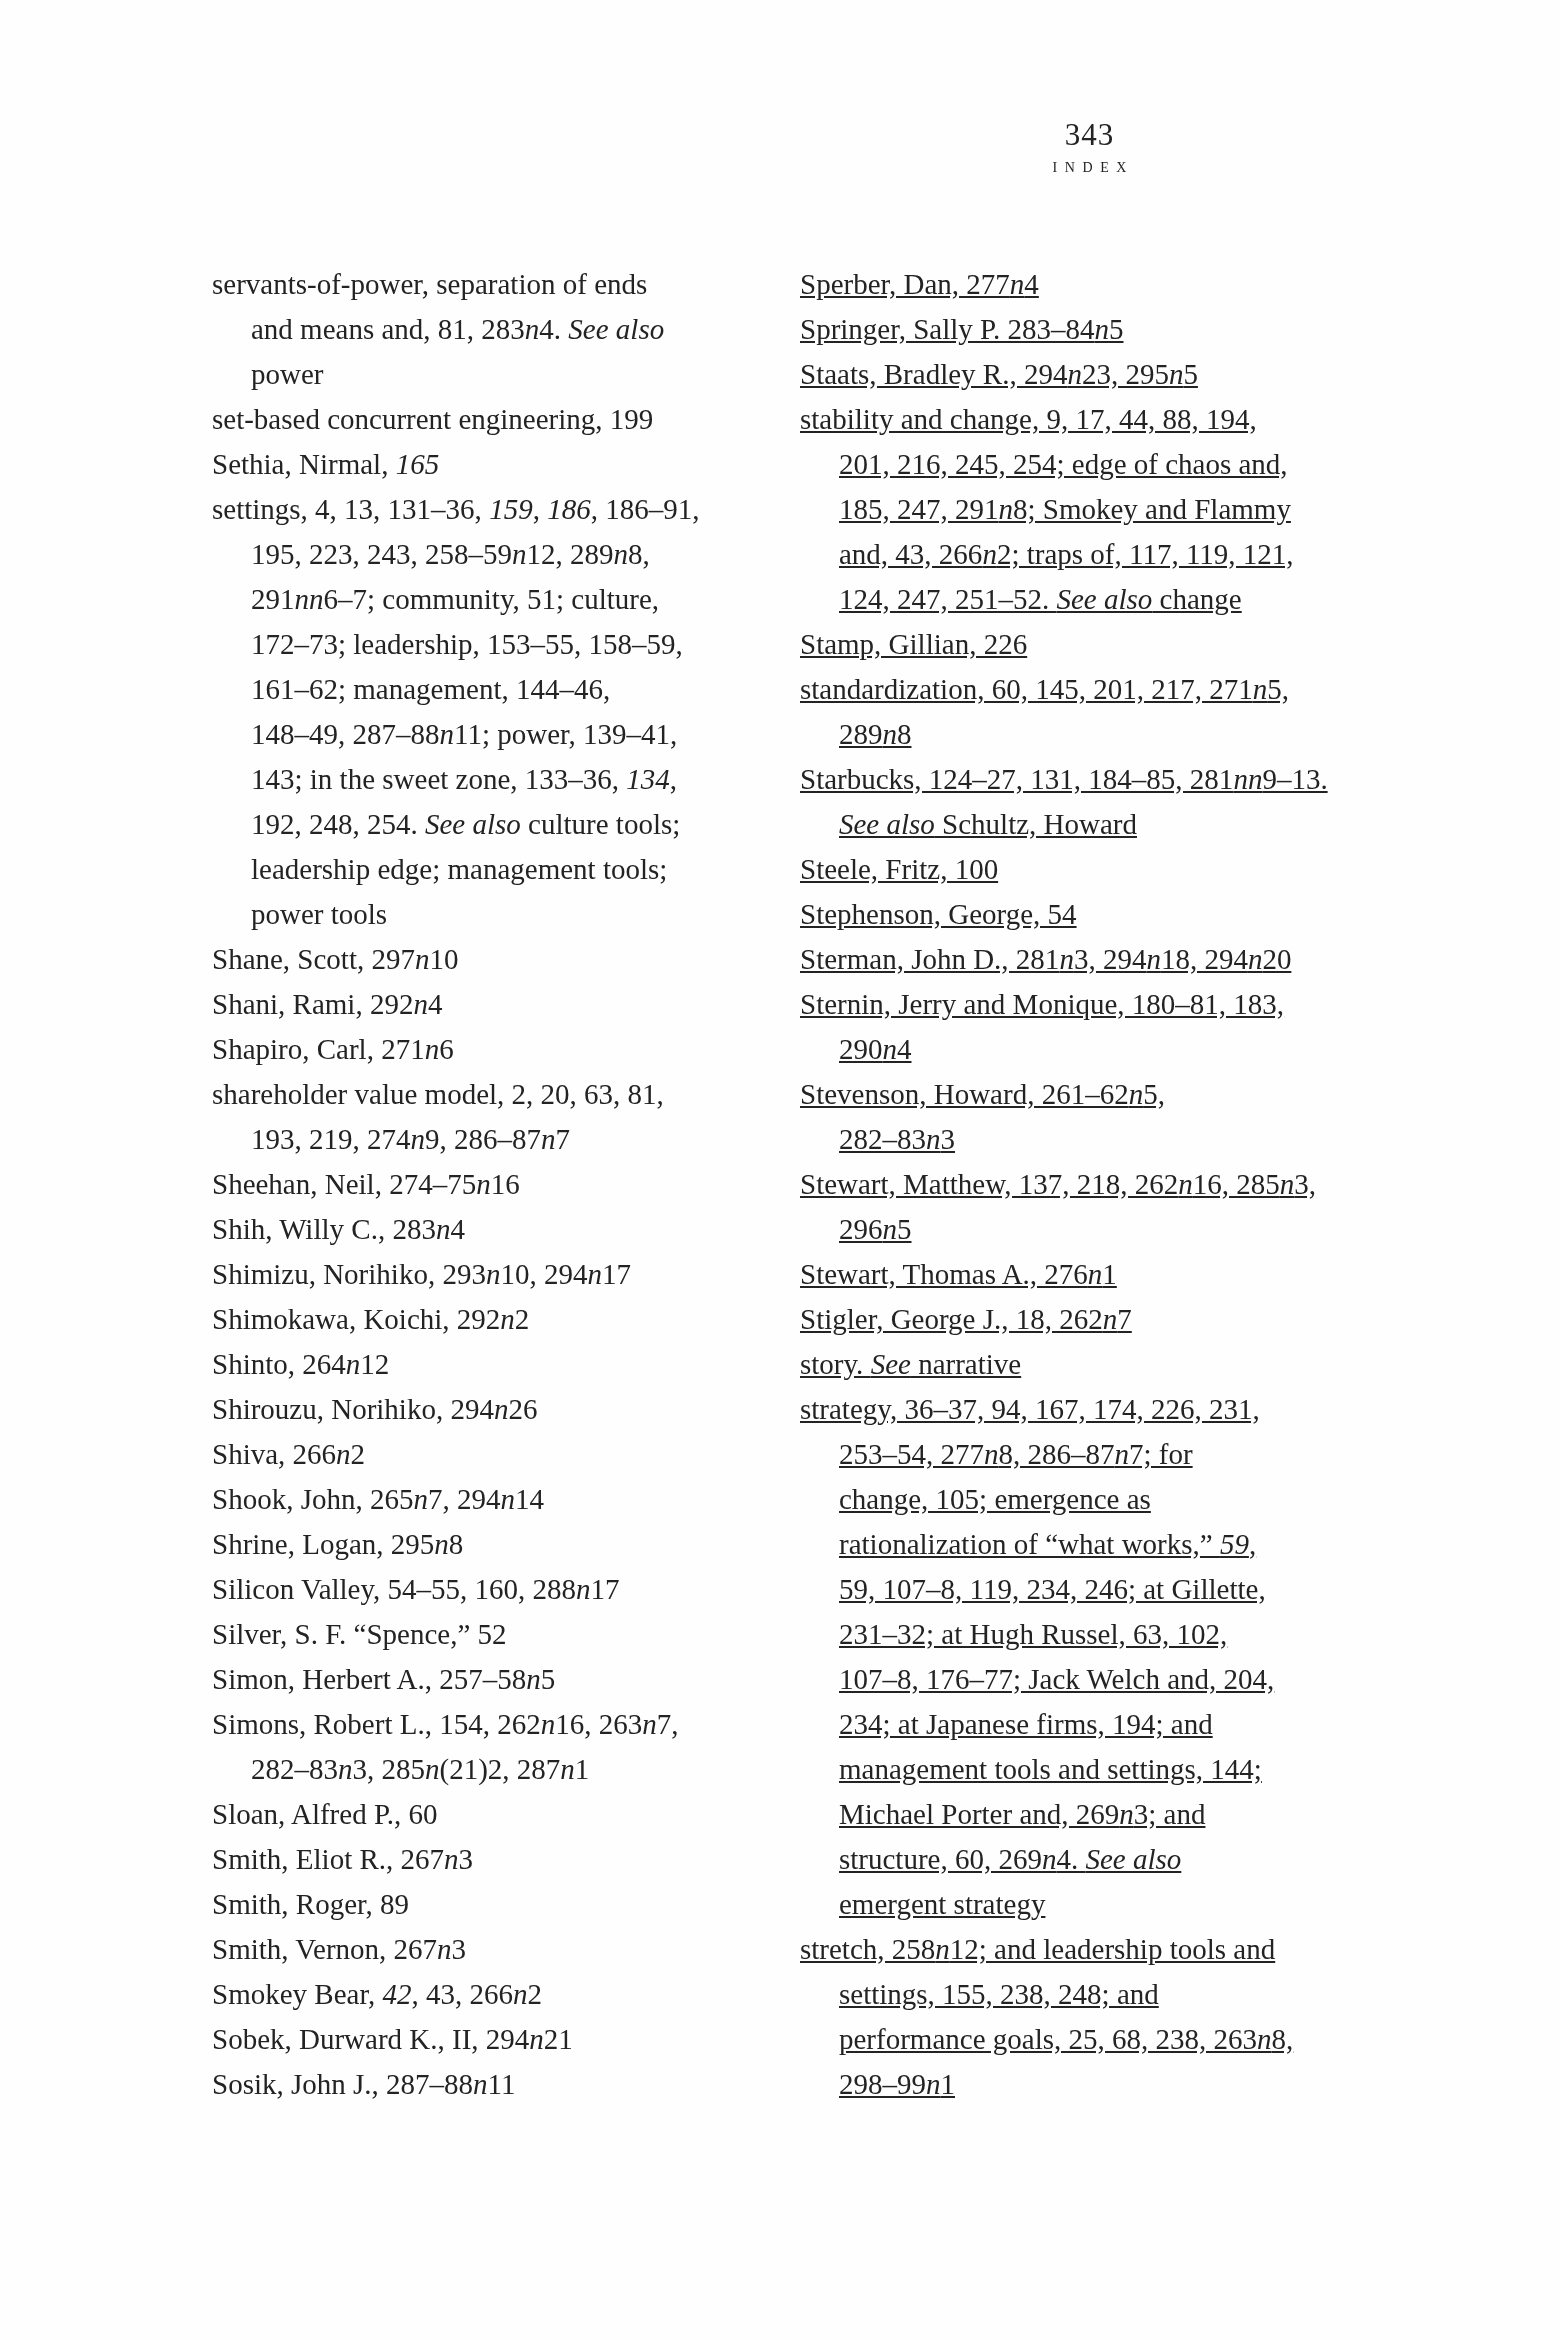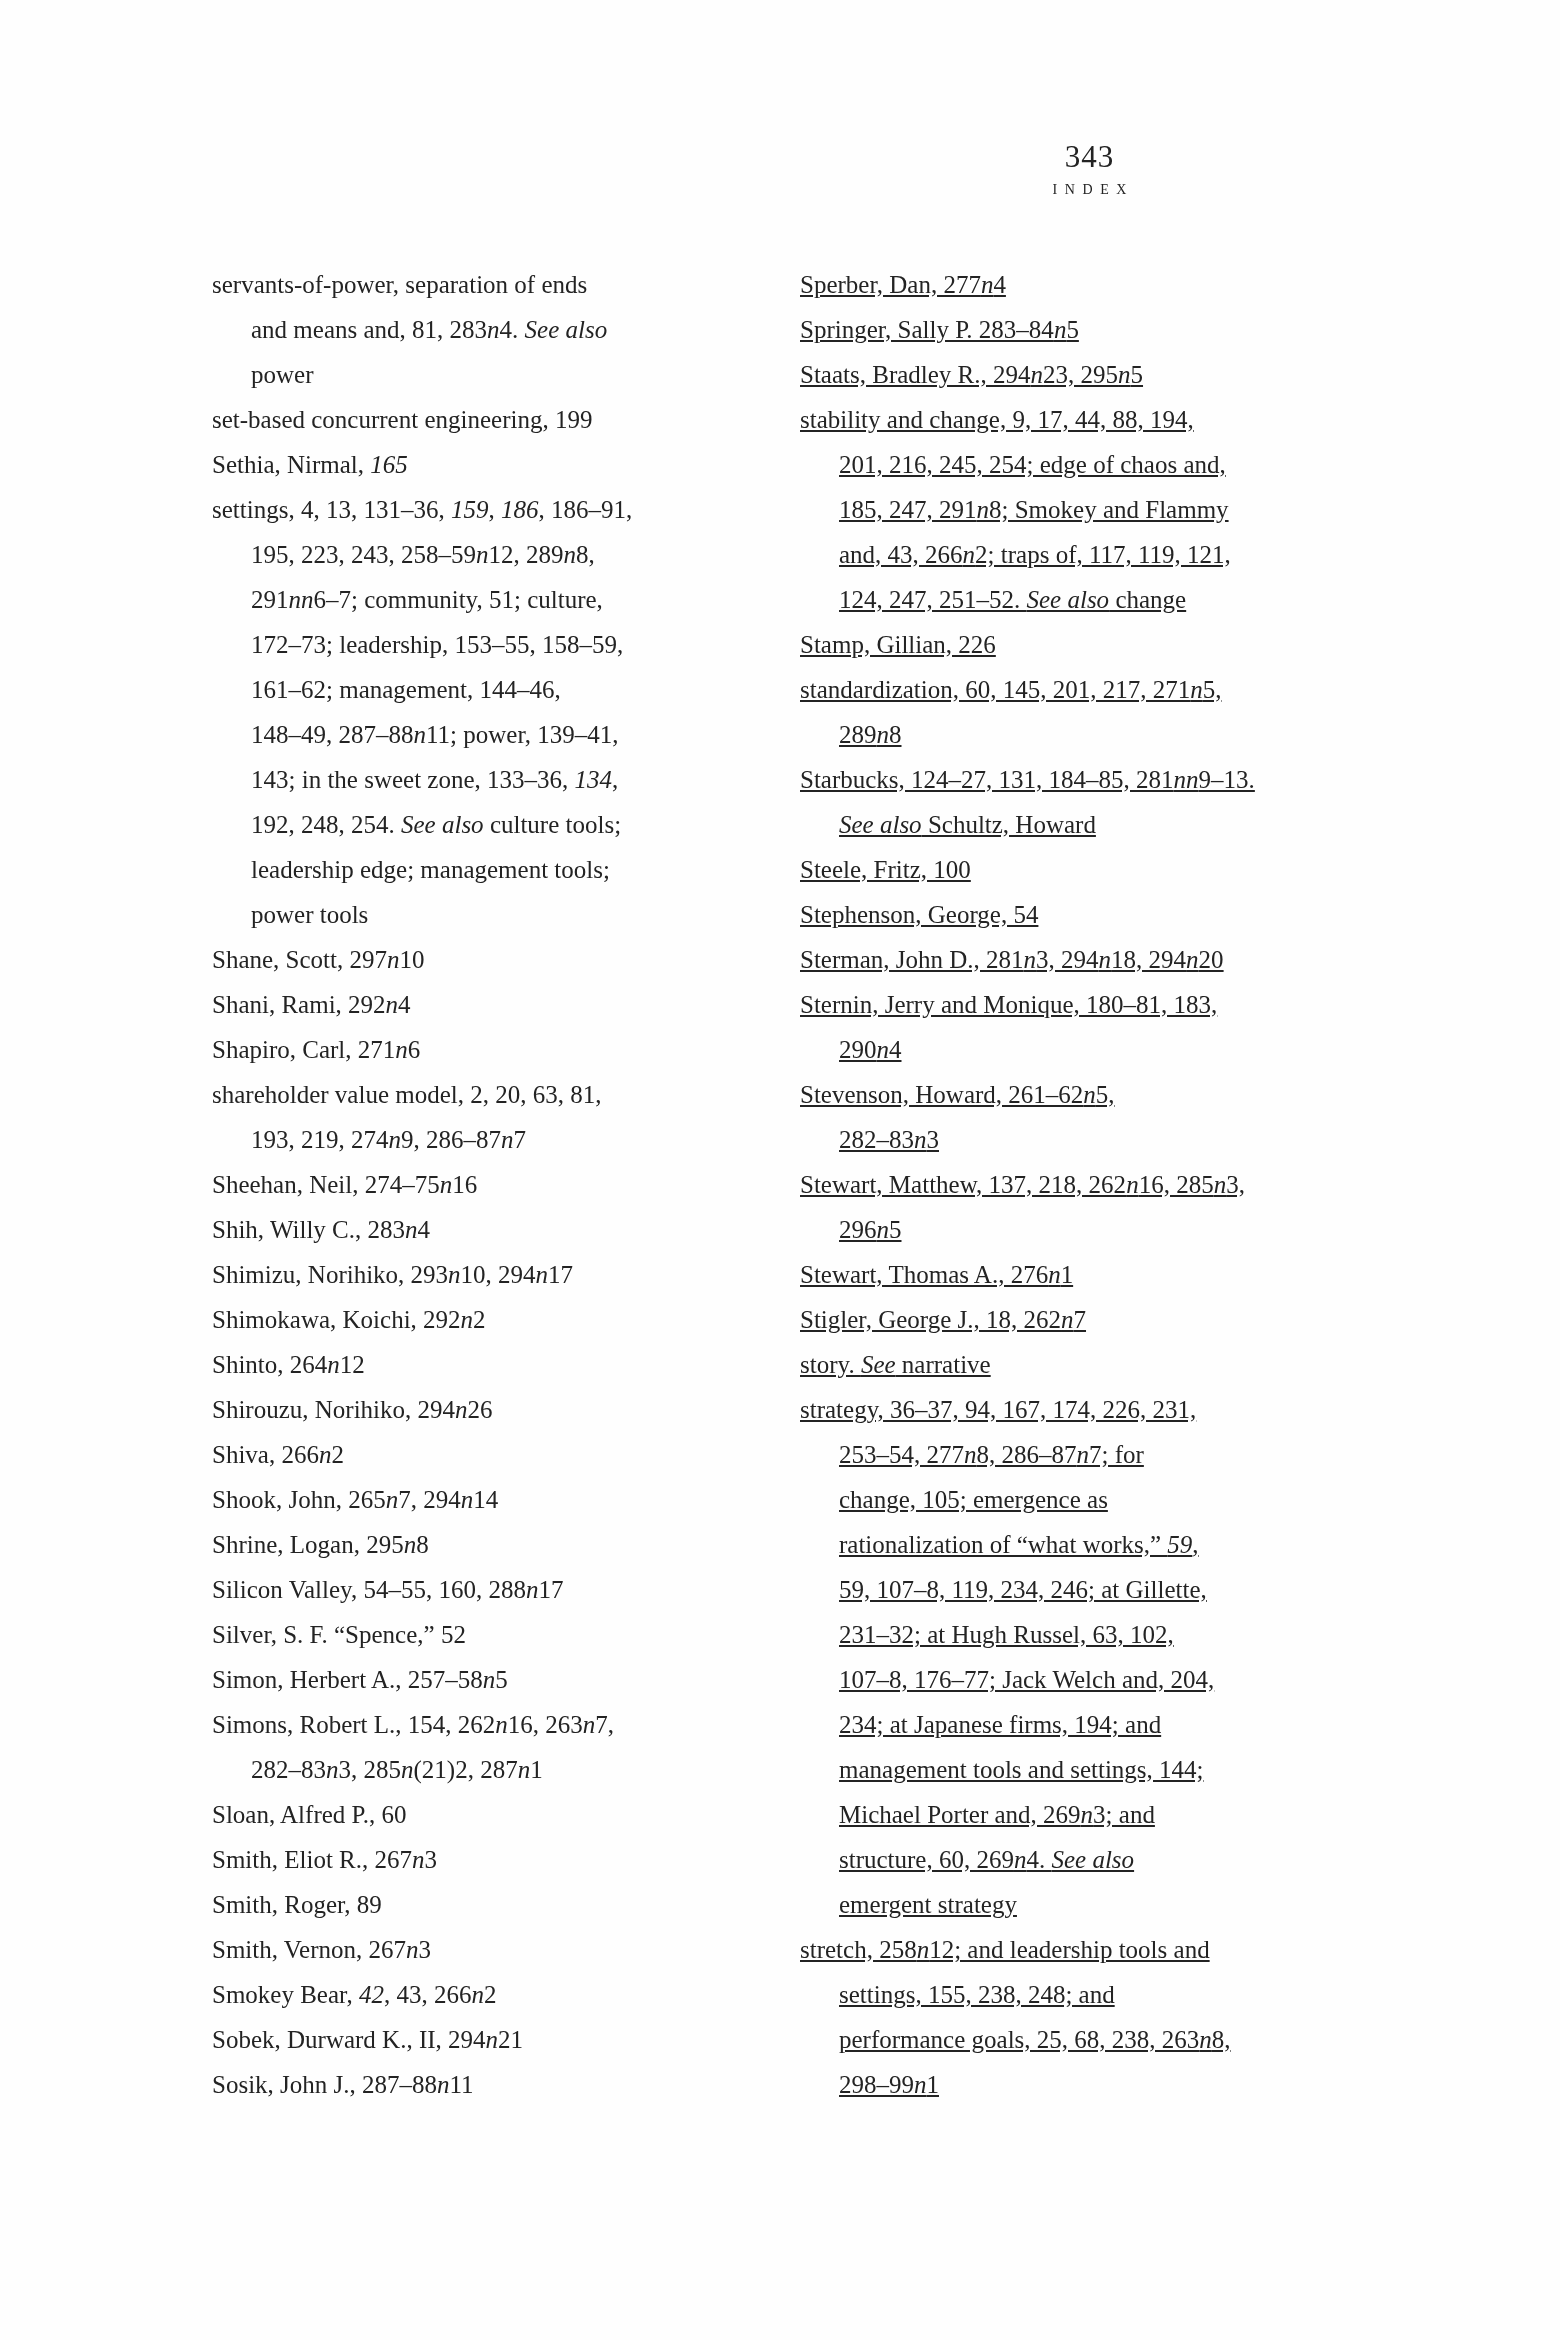--- a/index.html
+++ b/index.html
@@ -16,39 +16,39 @@
     overflow: hidden;
   }
   .page {
     position: absolute;
     inset: 0;
   }
   .page-header {
     position: absolute;
     left: 922px;
     width: 335px;
-    top: 140px;
+    top: 118px;
     text-align: center;
   }
   .folio {
     font-size: 31px;
     line-height: 34px;
     letter-spacing: 1px;
   }
   .running-head {
     font-size: 14px;
     line-height: 27px;
     letter-spacing: 7.6px;
     text-indent: 7.6px; 
     margin-top: 1.9px;
   }
   .col {
     position: absolute;
     top: 262px;
-    font-size: 25px;
+    font-size: 29px;
     line-height: 45px;
     white-space: nowrap;
   }
   .col-left  { left: 212px; width: 554px; }
   .col-right { left: 800px; width: 554px; text-decoration: underline; }
   .line { height: 45px; }
   .line.indent { padding-left: 39px; }
   .line i { font-style: italic; }
 </style>
 </head>

